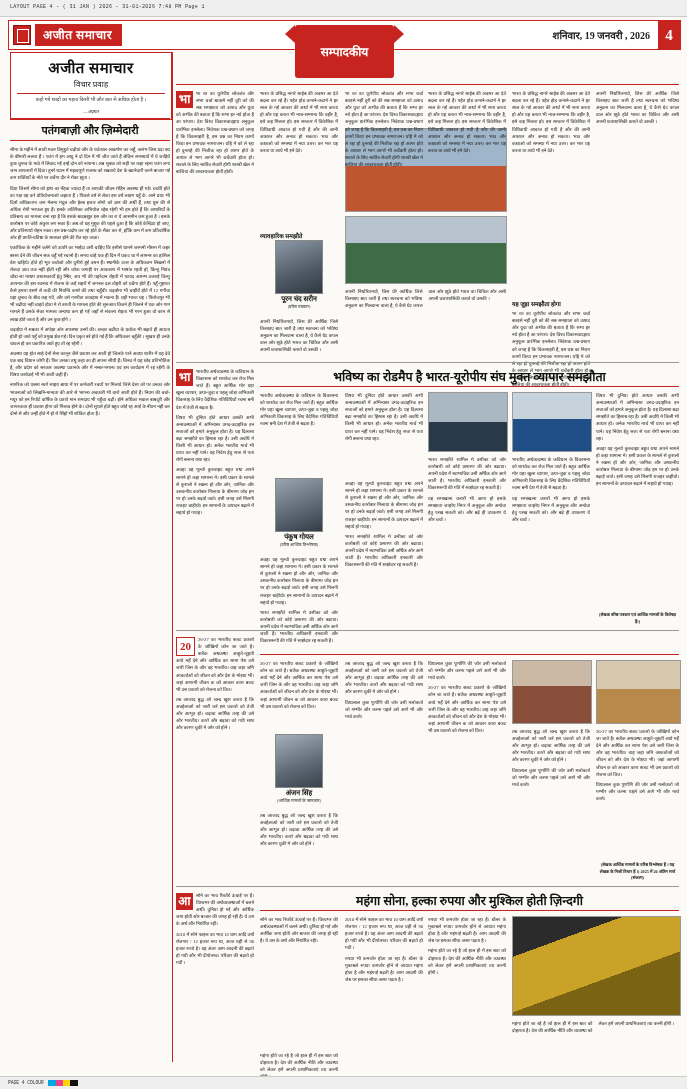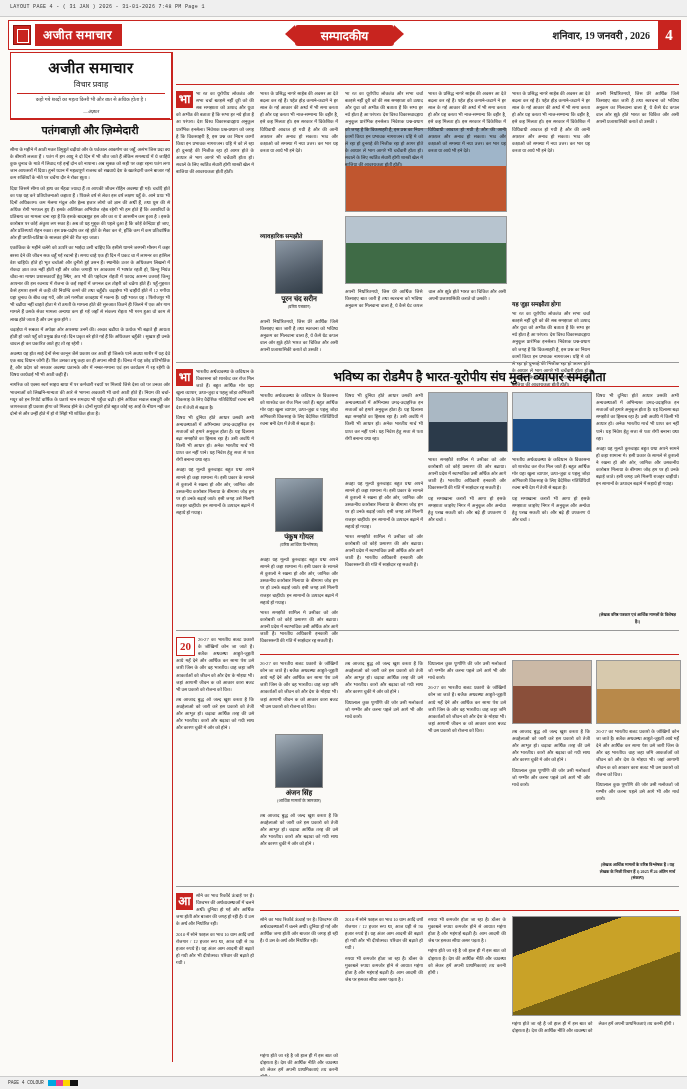--- a/index.html
+++ b/index.html
@@ -10,21 +10,21 @@
   .cropbar{position:absolute;left:0;top:0;width:687px;height:16px;background:#efefef;border-bottom:1px solid #ccc;overflow:hidden;}
   .cropbar .txt{font-family:"Liberation Mono",monospace;font-size:5px;color:#333;padding:4px 0 0 10px;letter-spacing:.3px;}
 
   
   .masthead{position:absolute;left:8px;top:20px;width:671px;height:28px;border:1px solid #c8241f;background:#fff;}
   .mh-left{position:absolute;left:0;top:0;height:28px;display:flex;align-items:center;gap:4px;padding-left:4px;}
   .logo-box{width:16px;height:18px;background:#c8241f;border:1px solid #8d1310;position:relative;}
   .logo-box:after{content:"";position:absolute;left:3px;top:3px;width:10px;height:12px;border:1px solid #fff;}
   .mh-name{background:#c8241f;color:#fff;font-weight:bold;font-size:12px;padding:2px 10px 3px 8px;letter-spacing:.5px;}
   .mh-center{position:absolute;left:0;right:0;top:4px;text-align:center;}
-  .edit-ribbon{display:inline-block;background:#c8241f;color:#fff;font-weight:bold;font-size:12px;padding:2px 26px;border-radius:3px;position:relative;}
+  .edit-ribbon{display:inline-block;background:#c8241f;color:#fff;font-weight:bold;font-size:12px;padding:18px 26px;border-radius:3px;position:relative;}
   .edit-ribbon:before,.edit-ribbon:after{content:"";position:absolute;top:0;width:0;height:0;border-top:9px solid transparent;border-bottom:9px solid transparent;}
   .edit-ribbon:before{left:-10px;border-right:10px solid #c8241f;}
   .edit-ribbon:after{right:-10px;border-left:10px solid #c8241f;}
   .mh-right{position:absolute;right:0;top:0;height:28px;display:flex;align-items:center;}
   .mh-date{font-size:10px;color:#222;padding-right:8px;font-weight:bold;}
   .mh-pageno{background:#c8241f;color:#fff;font-weight:bold;font-size:15px;width:22px;height:28px;display:flex;align-items:center;justify-content:center;}
 
   .rule{position:absolute;background:#c8241f;}
 
   
@@ -250,20 +250,21 @@
   </div>
   <div class="col center" style="left:596px;top:862px;width:83px;font-weight:bold;font-size:4.2px;">(लेखक आर्थिक मामलों के वरिष्ठ विश्लेषक हैं । यह लेखक के निजी विचार हैं ।) 2025 में 26 अंतिम मार्च (संकल्प)</div>
 
   <div class="thinline2" style="left:176px;top:886px;width:503px;"></div>
 
   <div class="col" style="left:176px;top:892px;width:78px;">
     <p><span class="dropcap">आ</span><span>सोने का भाव रिकॉर्ड ऊंचाई पर है। विश्वभर की अर्थव्यवस्थाओं में चलने अर्थी। दुनिया हो गई और आर्थिक जमा होती ओर बाजार की जगह हो रही है। ये उस के अर्थ और निर्धारित रही।</span></p>
     <p>2010 में सोने फाइल का भाव 10 ग्राम आदि वर्षो रोजगार / 12 हजार रूप था, आज यही से 90 हजार रुपये है। यह अंतर आम आदमी की बढ़ाते हो गयी और भी दीपोत्सव। परिवार की बढ़ाते हो गयी ।</p>
   </div>
 
+  <div class="barhead" style="left:260px;top:892px;width:419px;font-size:12.5px;">महंगा सोना, हल्का रुपया और मुश्किल होती ज़िन्दगी</div>
   <div class="thinline" style="left:260px;top:910px;width:419px;"></div>
 
   <div class="col" style="left:260px;top:916px;width:78px;">
     <p>सोने का भाव रिकॉर्ड ऊंचाई पर है। विश्वभर की अर्थव्यवस्थाओं में चलने अर्थी। दुनिया हो गई और आर्थिक जमा होती ओर बाजार की जगह हो रही है। ये उस के अर्थ और निर्धारित रही।</p>
   </div>
   <div class="col" style="left:260px;top:1052px;width:78px;">
     <p>महंगा होते जा रहे है जो हाल ही में इस बात को दोहराता है। देश की आर्थिक नीति और व्यवस्था को लेकर हमें अपनी प्राथमिकताएं तय करनी होंगी ।</p>
   </div>
 
   <div class="col" style="left:345px;top:916px;width:78px;">

